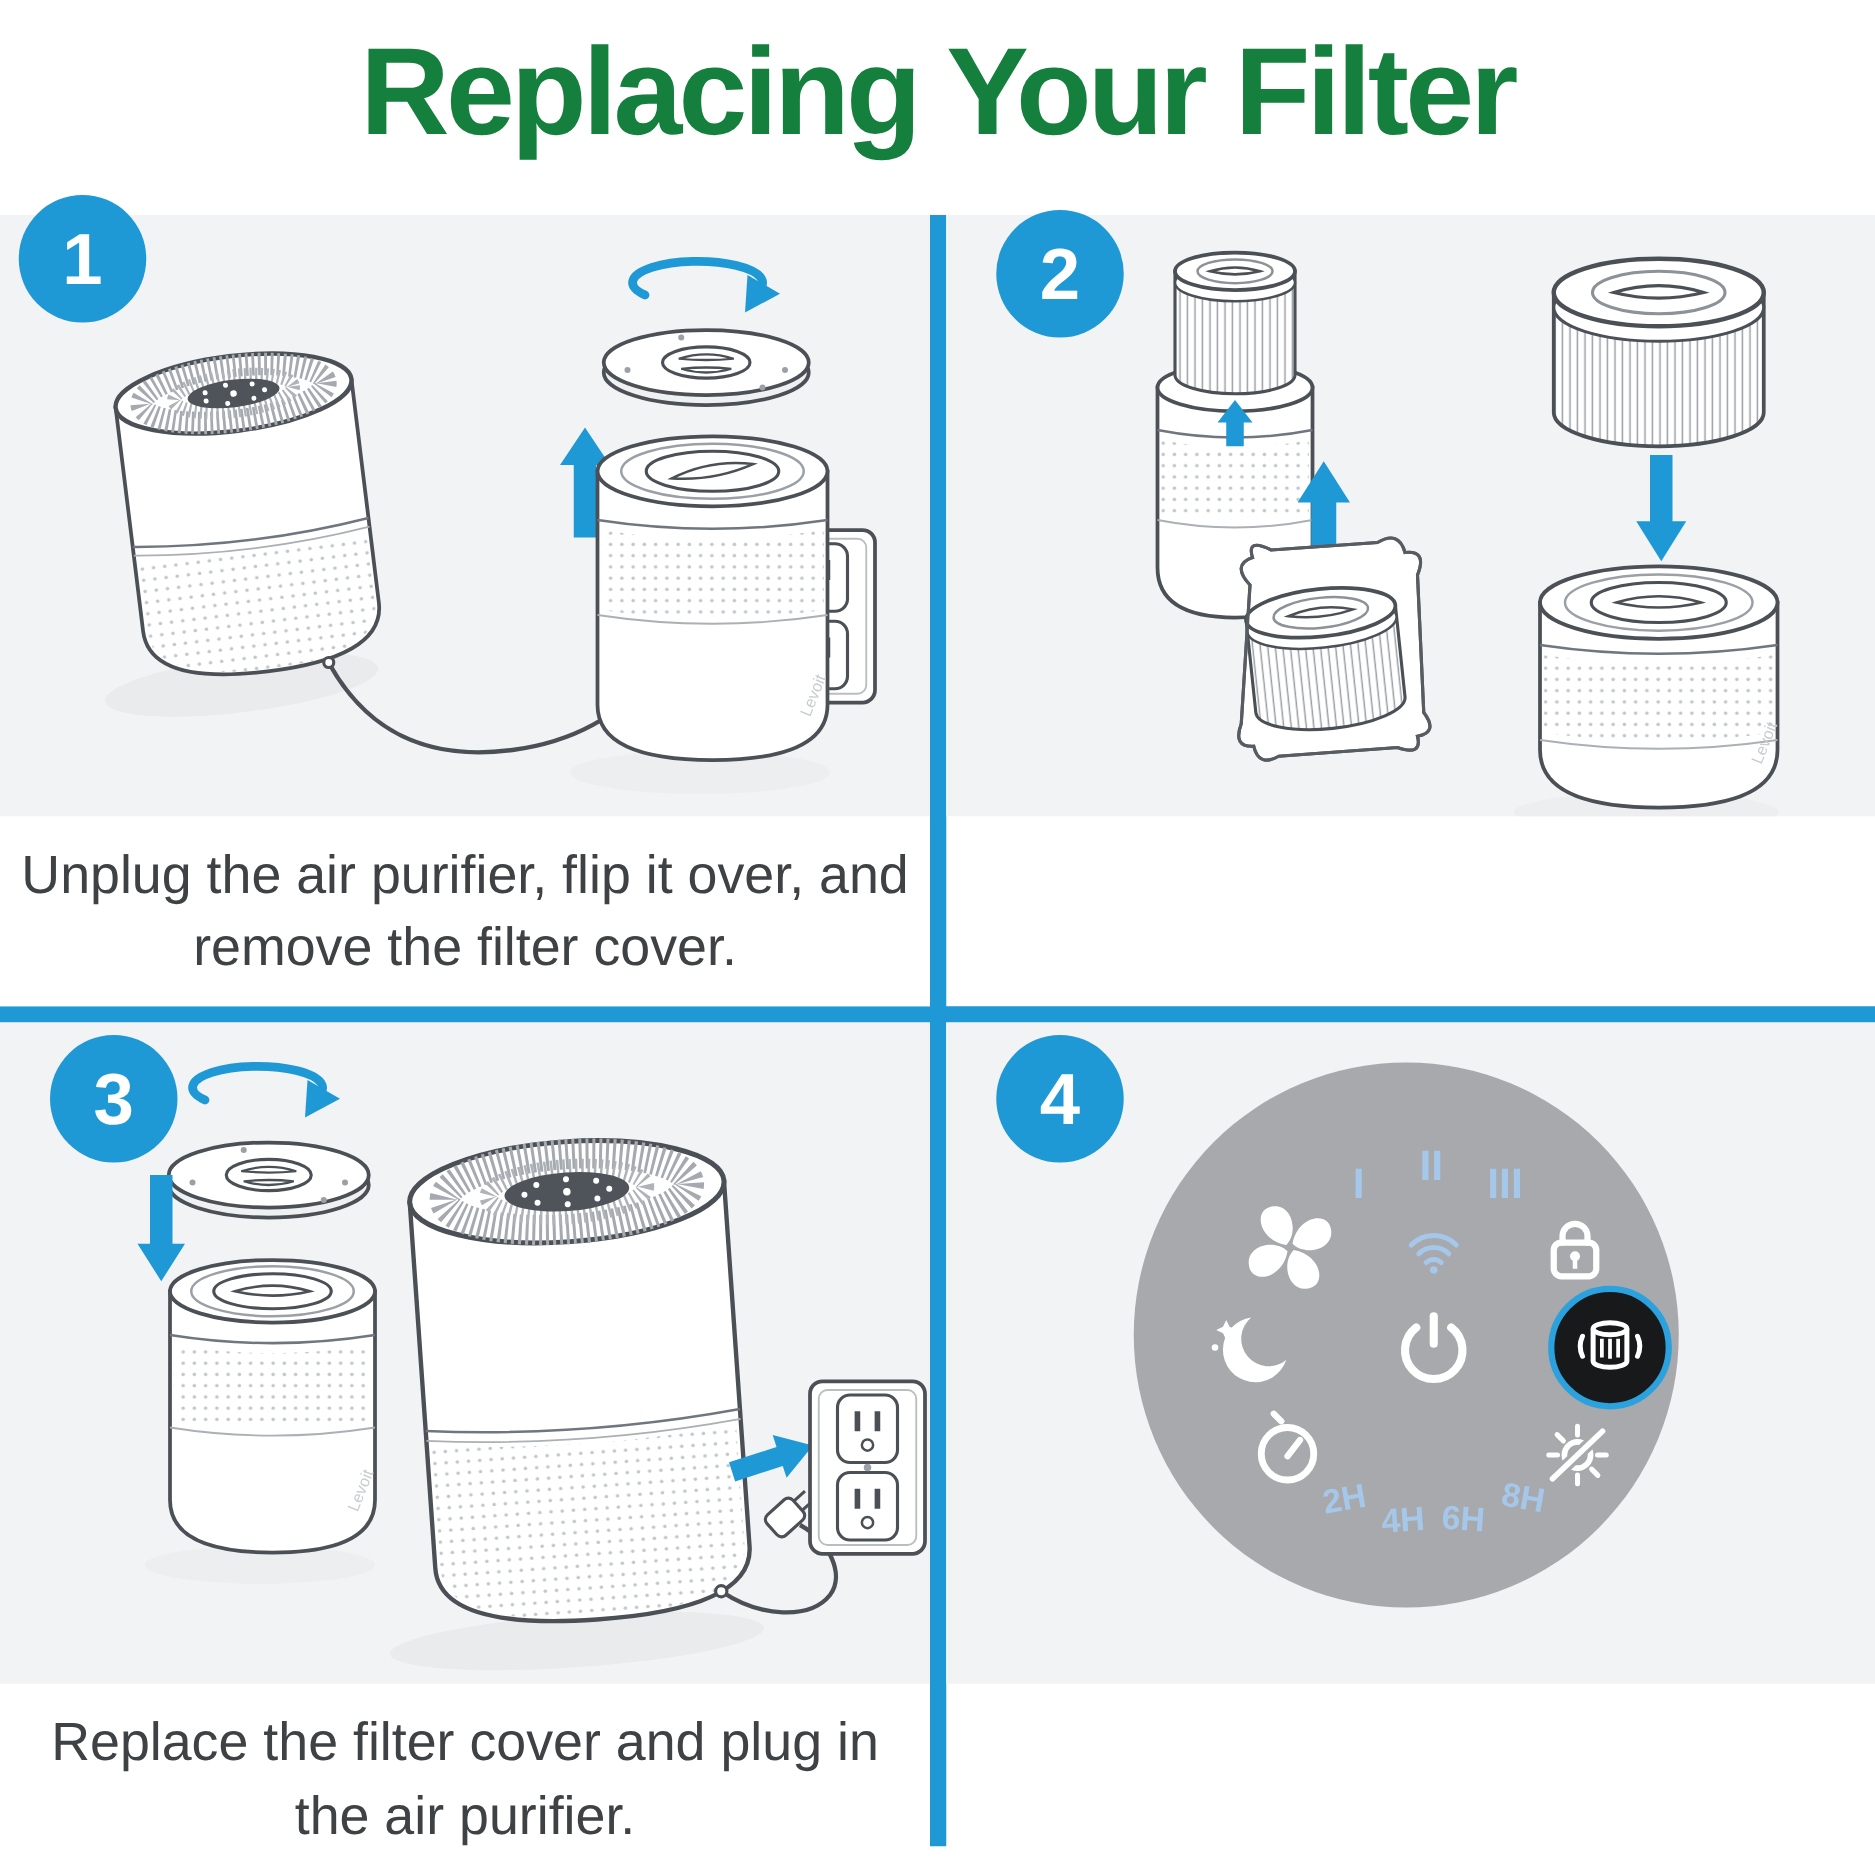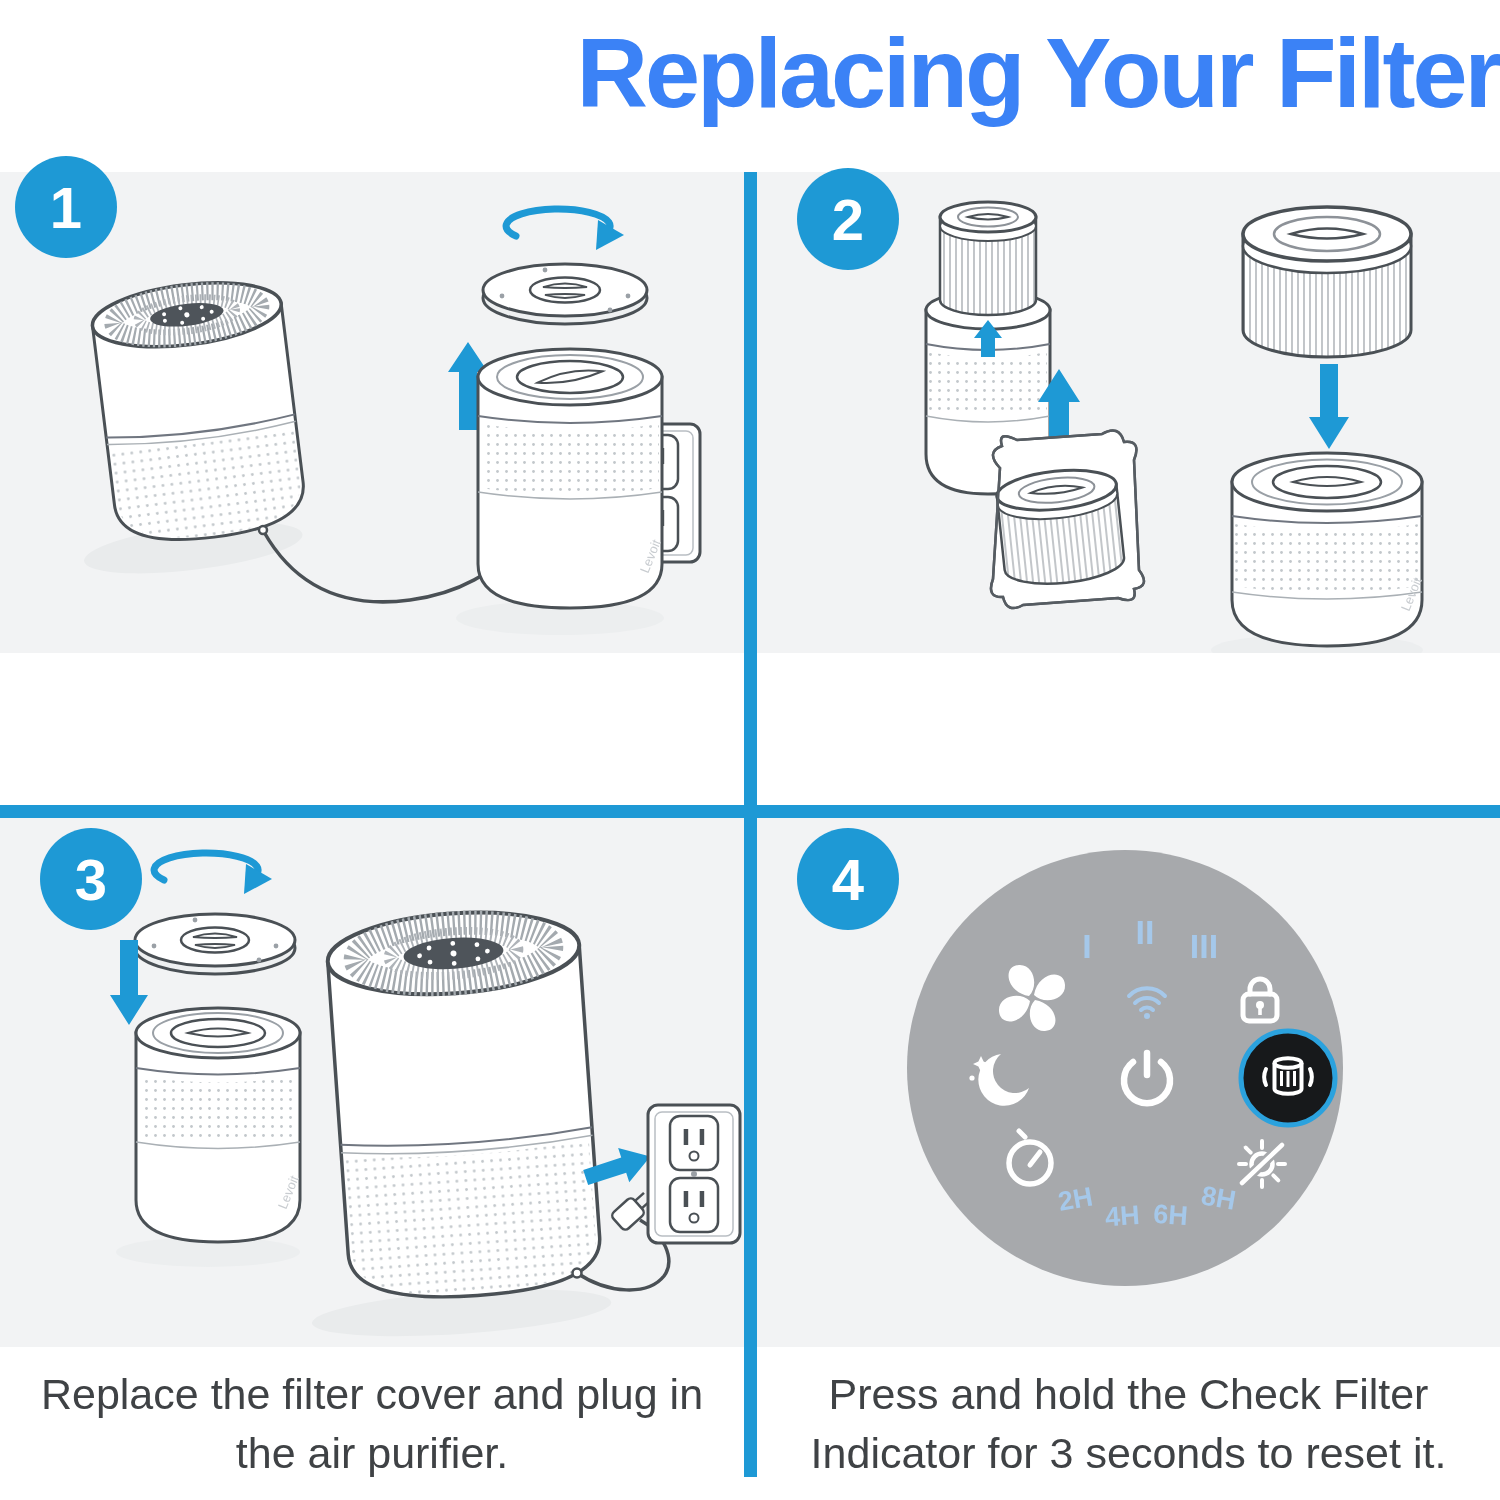--- a/index.html
+++ b/index.html
@@ -1,19 +1,19 @@
 <!DOCTYPE html>
 <html><head>
 <meta charset="utf-8">
 <style>
   html,body{margin:0;padding:0;}
   body{width:1500px;height:1500px;background:#ffffff;position:relative;overflow:hidden;
        font-family:"Liberation Sans",sans-serif;}
-  .page-title{position:absolute;top:16px;left:0;width:1500px;text-align:right;
-       font-size:99px;font-weight:bold;letter-spacing:-3px;color:#3b82f6;margin:0;}
+  .page-title{position:absolute;top:16px;left:0;width:1500px;text-align:center;
+       font-size:99px;font-weight:bold;letter-spacing:-3px;color:#15803d;margin:0;}
   .divider{position:absolute;background:#1e99d5;}
   #divider-h{left:0;top:805px;width:1500px;height:13px;}
   #divider-v{left:744px;top:172px;width:13px;height:1305px;}
   .quad{position:absolute;}
   #quad-1{left:0;top:172px;width:744px;height:633px;}
   #quad-2{left:757px;top:172px;width:743px;height:633px;}
   #quad-3{left:0;top:818px;width:744px;height:682px;}
   #quad-4{left:757px;top:818px;width:743px;height:682px;}
   .illo{position:relative;width:100%;background:#f2f3f4;}
   #quad-1 .illo,#quad-2 .illo{height:481px;}
@@ -127,20 +127,24 @@
           <ellipse cx="0" cy="0" rx="92" ry="28" fill="#ffffff" stroke="#4a5055" stroke-width="3"></ellipse>
           <ellipse cx="0" cy="0" rx="73" ry="22" fill="none" stroke="#9aa0a6" stroke-width="2"></ellipse>
           <ellipse cx="0" cy="0" rx="53" ry="16" fill="#ffffff" stroke="#4a5055" stroke-width="2.5"></ellipse>
           <path d="M-33,0 Q0,-10 33,0 Q0,8 -33,0 Z" fill="#ffffff" stroke="#4a5055" stroke-width="2" transform="rotate(-10)"></path>
         </g>
         <text class="brand-mark" transform="translate(648,402) rotate(-68)">Levoit</text>
       </g>
     </svg>
     <div class="badge">1</div>
   </div>
+  <div class="caption">
+    <p>Unplug the air purifier, flip it over, and
+remove the filter cover.</p>
+  </div>
 </div>
 
 <div class="quad" id="quad-2">
   <div class="illo">
     <svg width="743" height="481" viewBox="0 0 743 481">
       <defs>
         <pattern id="dotsB" patternUnits="userSpaceOnUse" width="9" height="9">
           <circle cx="2.5" cy="2.5" r="1.4" fill="#c2c7cb"></circle>
         </pattern>
         <pattern id="ridgeB" patternUnits="userSpaceOnUse" width="6" height="6">
@@ -376,17 +380,13 @@
         <line x1="-20" y1="19" x2="20" y2="-19" stroke="#ffffff" stroke-width="4.5" stroke-linecap="round"></line>
       </g>
 
       <text class="panel-label" x="320" y="390" font-size="27" text-anchor="middle" transform="rotate(-10 320 390)">2H</text>
       <text class="panel-label" x="366" y="407" font-size="27" text-anchor="middle" transform="rotate(-4 366 407)">4H</text>
       <text class="panel-label" x="413" y="406" font-size="27" text-anchor="middle" transform="rotate(4 413 406)">6H</text>
       <text class="panel-label" x="460" y="389" font-size="27" text-anchor="middle" transform="rotate(10 460 389)">8H</text>
     </svg>
     <div class="badge">4</div>
   </div>
-  <div class="caption">
-    <p>Press and hold the Check Filter
-Indicator for 3 seconds to reset it.</p>
-  </div>
 </div>
 
 </body></html>

